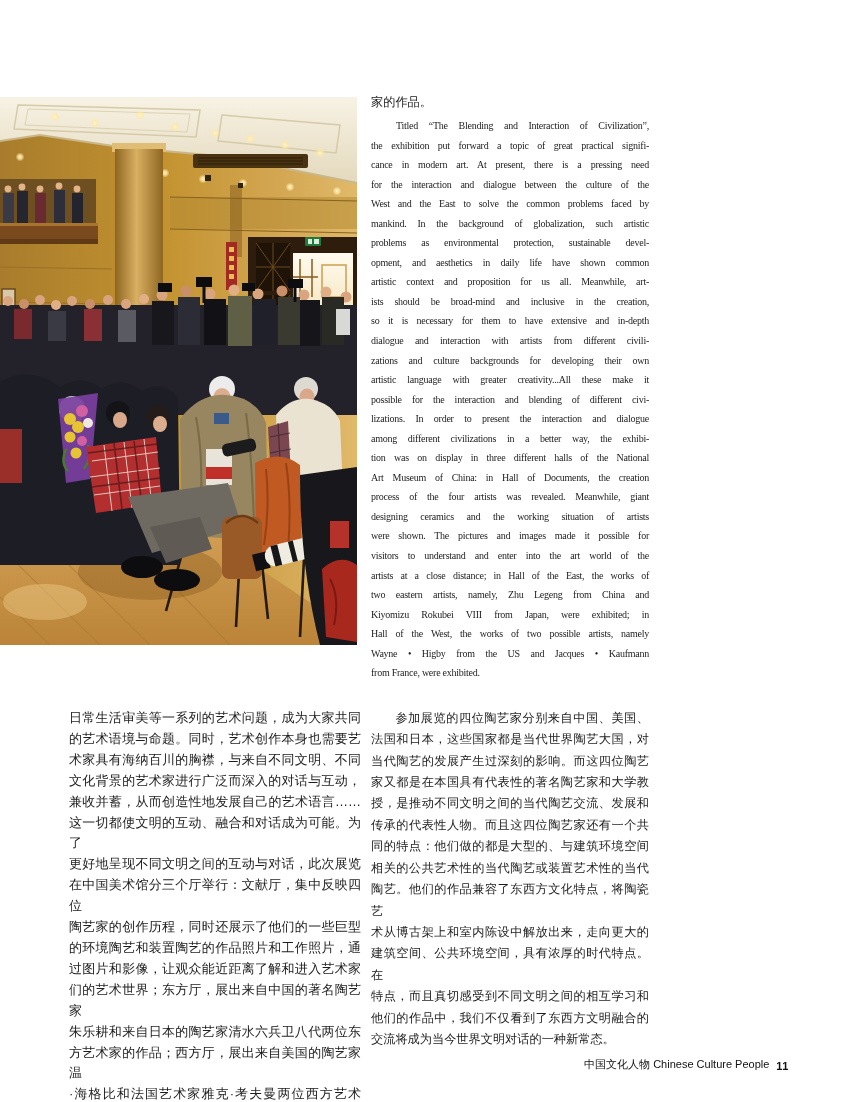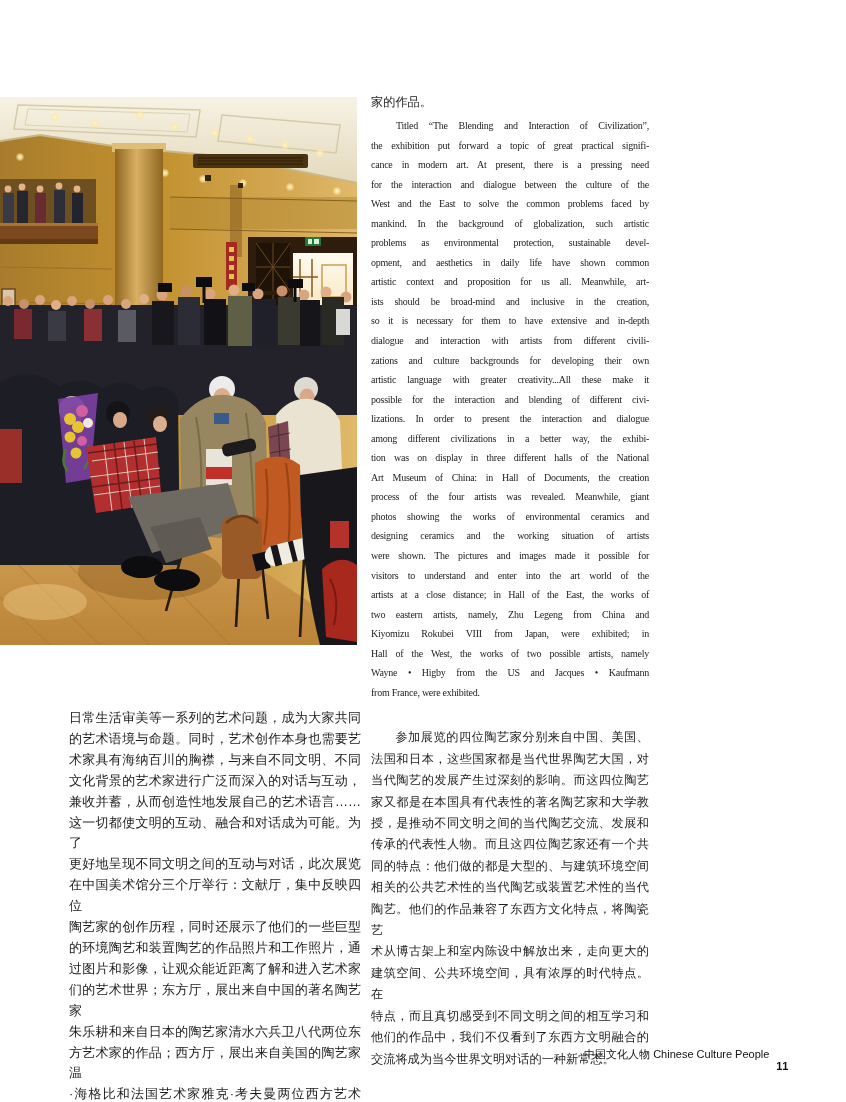--- a/index.html
+++ b/index.html
@@ -14,21 +14,21 @@
   .cn-r{font-size:12.2px;line-height:21.4px;font-family:"Liberation Sans",sans-serif;}
   .en{font-family:"Liberation Serif",serif;font-size:10px;letter-spacing:-0.25px;line-height:19.55px;margin-top:3px;}
   .lines .ln{text-align:justify;text-align-last:justify;}
   #english-para .ln:first-child{text-indent:25px;}
   #english-para .ln:last-child{text-align-last:left;}
   #cn-para-right{margin-top:25px;}
   #cn-para-right .ln:first-child{text-indent:2em;}
   #cn-para-right .ln:last-child{text-align-last:left;}
   #overflow-line{text-align:left;line-height:21px;}
   #footer{position:absolute;top:1047px;right:57px;font-size:11px;color:var(--footer-text,#111);
-          display:flex;align-items:flex-start;gap:7px;white-space:nowrap;}
+          display:flex;align-items:flex-end;gap:7px;white-space:nowrap;}
   #footer .pagenum{font-weight:bold;letter-spacing:.5px;margin-top:13px;}
 </style>
 </head>
 <body>
 
 <div id="page">
 
   <figure class="photo" style="margin:0;">
     <svg viewBox="0 0 357 548" preserveAspectRatio="none">
       <defs>
@@ -341,21 +341,20 @@
         <div class="ln">so it is necessary for them to have extensive and in-depth</div>
         <div class="ln">dialogue and interaction with artists from different civili-</div>
         <div class="ln">zations and culture backgrounds for developing their own</div>
         <div class="ln">artistic language with greater creativity...All these make it</div>
         <div class="ln">possible for the interaction and blending of different civi-</div>
         <div class="ln">lizations. In order to present the interaction and dialogue</div>
         <div class="ln">among different civilizations in a better way, the exhibi-</div>
         <div class="ln">tion was on display in three different halls of the National</div>
         <div class="ln">Art Museum of China: in Hall of Documents, the creation</div>
         <div class="ln">process of the four artists was revealed. Meanwhile, giant</div>
-        <div class="ln">photos showing the works of environmental ceramics and</div>
         <div class="ln">designing ceramics and the working situation of artists</div>
         <div class="ln">were shown. The pictures and images made it possible for</div>
         <div class="ln">visitors to understand and enter into the art world of the</div>
         <div class="ln">artists at a close distance; in Hall of the East, the works of</div>
         <div class="ln">two eastern artists, namely, Zhu Legeng from China and</div>
         <div class="ln">Kiyomizu Rokubei VIII from Japan, were exhibited; in</div>
         <div class="ln">Hall of the West, the works of two possible artists, namely</div>
         <div class="ln">Wayne • Higby from the US and Jacques • Kaufmann</div>
         <div class="ln">from France, were exhibited.</div>
       </div>

